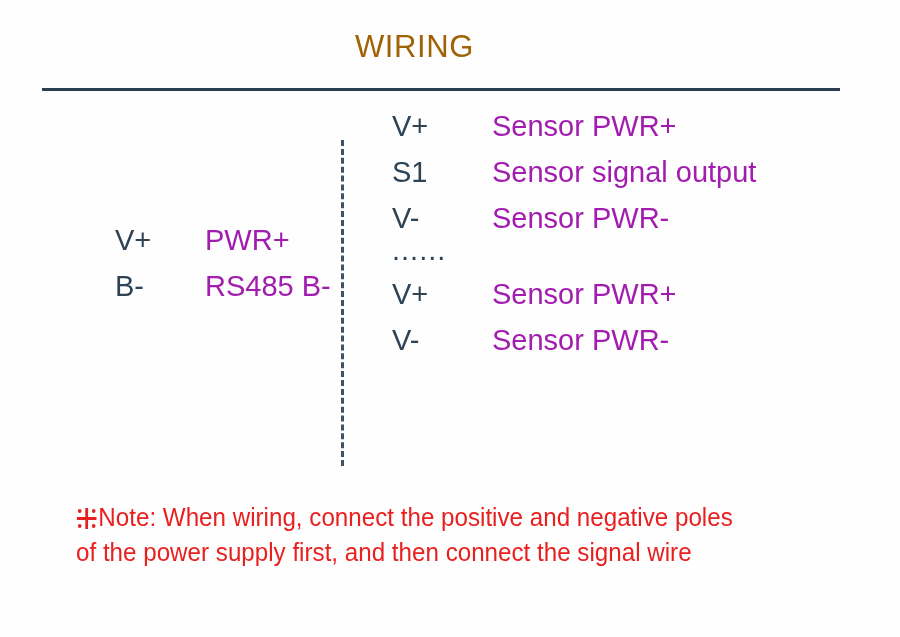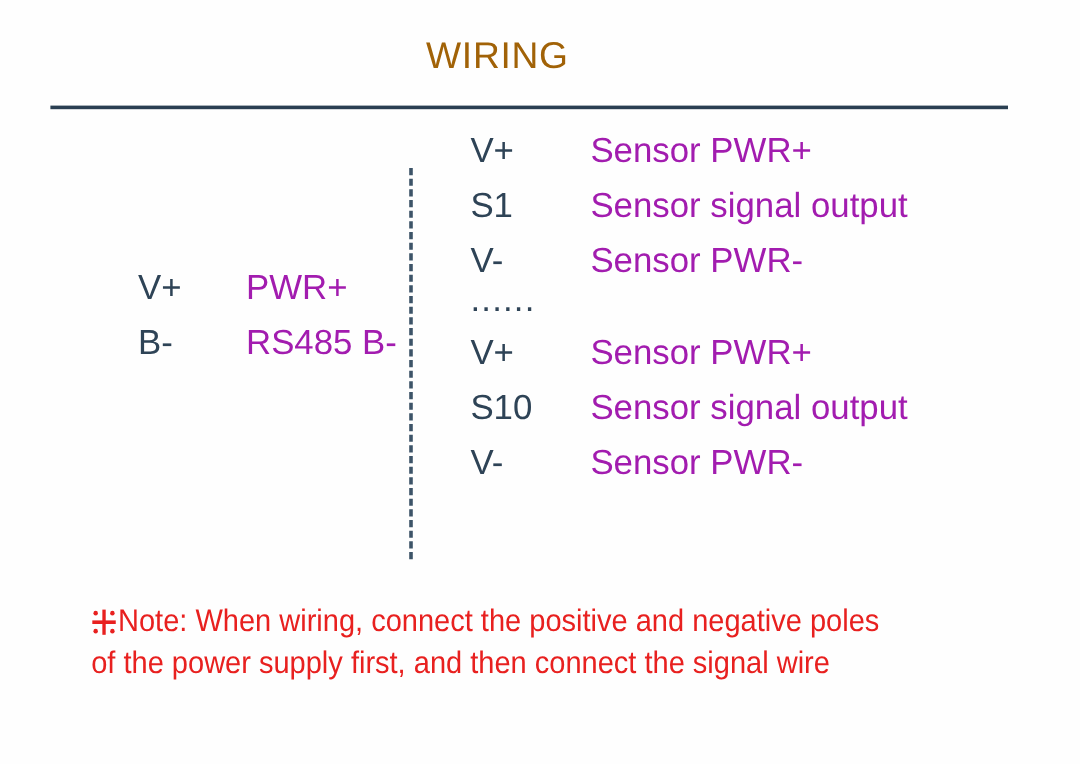--- a/index.html
+++ b/index.html
@@ -220,23 +220,20 @@
 
     <div class="wire-row ellipsis-row">
       <span class="wire-pin">......</span><span class="wire-desc"></span>
     </div>
 
     <div class="wire-row">
       <span class="wire-pin">V+</span><span class="wire-desc">Sensor PWR+</span>
     </div>
 
 
-    <div class="wire-row">
-      <span class="wire-pin">S10</span><span class="wire-desc">Sensor signal output</span>
-    </div>
 
     <div class="wire-row">
       <span class="wire-pin">V-</span><span class="wire-desc">Sensor PWR-</span>
     </div>
   </div>
 
   <div id="note">
     <span class="note-line"><span class="kome"><i class="v"></i><i class="h"></i><i class="d d1"></i><i class="d d2"></i><i class="d d3"></i><i class="d d4"></i></span><span>Note: When wiring, connect the positive and negative poles</span></span>
     <span class="note-line">of the power supply first, and then connect the signal wire</span>
   </div>

